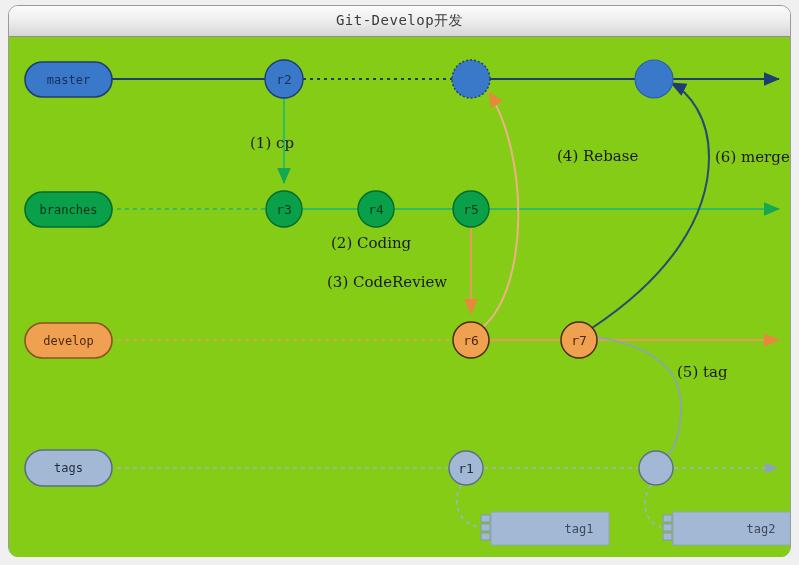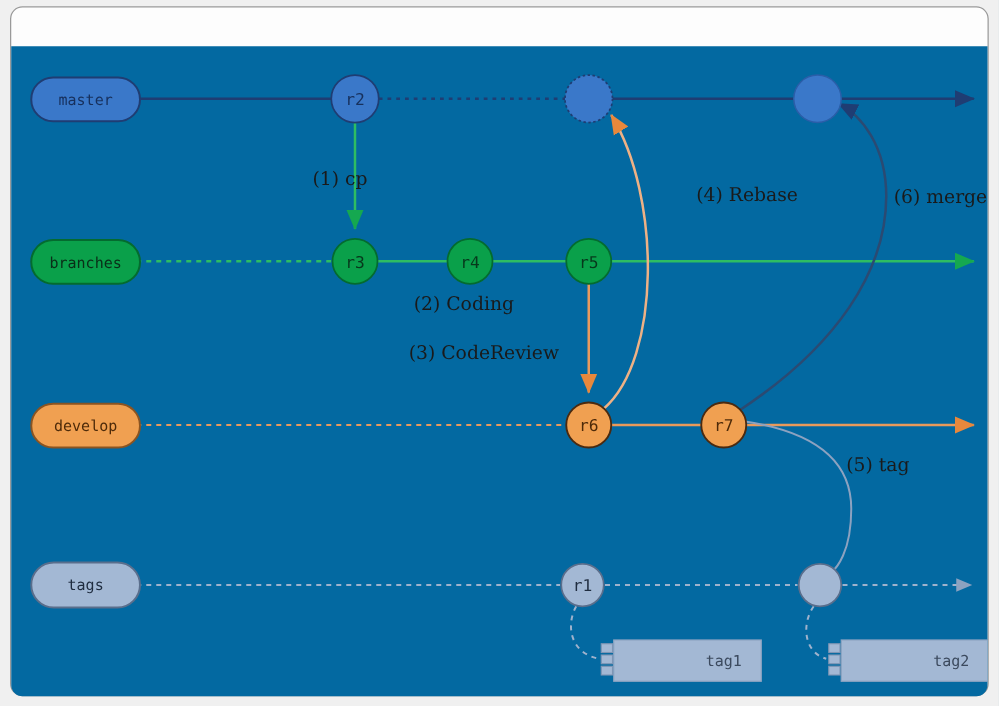--- a/index.html
+++ b/index.html
@@ -18,40 +18,43 @@
     border-bottom:1px solid #8f8f8f;
     display:flex;align-items:center;justify-content:center;
     box-sizing:border-box;
   }
   .title-text{
     font-family:"DejaVu Sans Mono","Liberation Mono",monospace;
     font-size:14px;color:#3b3b3b;letter-spacing:.5px;
   }
   .canvas{
     position:absolute;left:0;top:31px;width:100%;height:520px;
-    background:#0369a1;
+    background:#84cc16;
     border-bottom-left-radius:9px;border-bottom-right-radius:9px;
     overflow:hidden;
   }
   svg.diagram{position:absolute;left:0;top:0;width:783px;height:520px;display:block;}
 
   .pill-label,.node-label,.step-label,.tag-label{
     font-family:"DejaVu Sans Mono","Liberation Mono",monospace;
   }
   .pill-label{font-size:12px;}
   .node-label{font-size:13px;}
   .step-label{font-family:"DejaVu Serif","Liberation Serif",serif;font-size:15px;fill:#1a1a1a;}
   .tag-label{font-size:12px;fill:#3c4a5e;}
 </style>
 </head>
 <body>
 
 <div id="app">
   <div class="window">
 
+    <div class="titlebar">
+      <span class="title-text">Git-Develop开发</span>
+    </div>
 
     <div class="canvas">
       <svg class="diagram" viewBox="0 0 783 520">
         <defs>
           <marker id="ar-navy" markerWidth="9" markerHeight="9" refX="7.5" refY="4" orient="auto">
             <path d="M0,0.6 L8,4 L0,7.4 Z" fill="#1f3d73"></path>
           </marker>
           <marker id="ar-green" markerWidth="9" markerHeight="9" refX="7.5" refY="4" orient="auto">
             <path d="M0,0.6 L8,4 L0,7.4 Z" fill="#15a850"></path>
           </marker>

